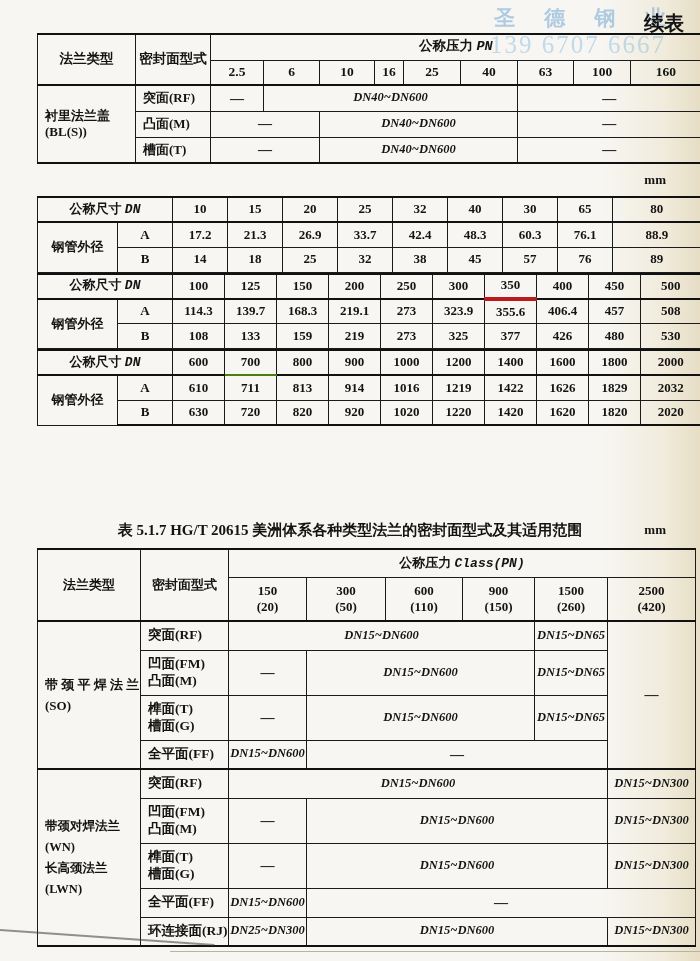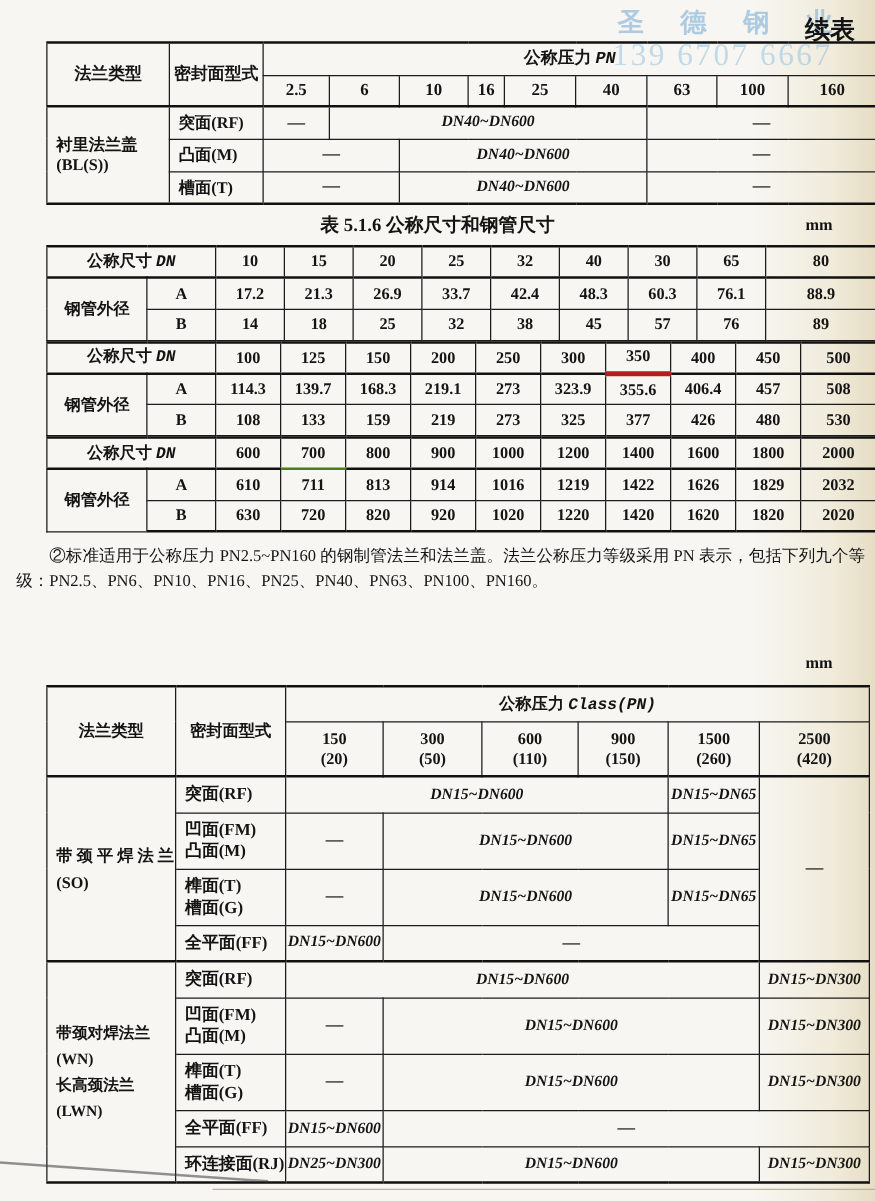--- a/index.html
+++ b/index.html
@@ -95,21 +95,20 @@
   <tr style="height:26px">
     <td class="lft thickB">槽面(T)</td>
     <td colspan="2" class="dash thickB">—</td>
     <td colspan="4" class="rng thickB">DN40~DN600</td>
     <td colspan="3" class="dash thickB noR">—</td>
   </tr>
 </tbody>
   </table>
 
 <div class="abs title" style="top:171px;">
-  <span>表 5.1.6  公称尺寸和钢管尺寸</span>
   <span class="unit">mm</span>
 </div>
 
 <div class="abs t516w">
 
   <table>
     <colgroup>
       <col style="width:80px">
         <col style="width:55px">
       <col style="width:55px">
@@ -276,24 +275,24 @@
       <td class="thickB">1420</td>
       <td class="thickB">1620</td>
       <td class="thickB">1820</td>
       <td class="thickB noR">2020</td>
     </tr>
   </tbody>
     </table>
 </div>
 
 <div class="abs notes">
-  <p>②标准适用于公称压力 PN2.5~PN160 的钢制管法兰和法兰盖。法兰公称压力等级采用 PN 表示，包括下列九个等级：PN2.5、PN6、PN10、PN16、PN25、PN40、PN63、PN100、PN160。</p>
 </div>
 
 <div class="abs title" style="top:521px;">
+  <span>表 5.1.7  HG/T 20615 美洲体系各种类型法兰的密封面型式及其适用范围</span>
   <span class="unit">mm</span>
 </div>
 
 <table class="abs t517">
   <colgroup>
     <col style="width:103px">
       <col style="width:88px">
       <col style="width:78px">
       <col style="width:79px">
     <col style="width:77px">

